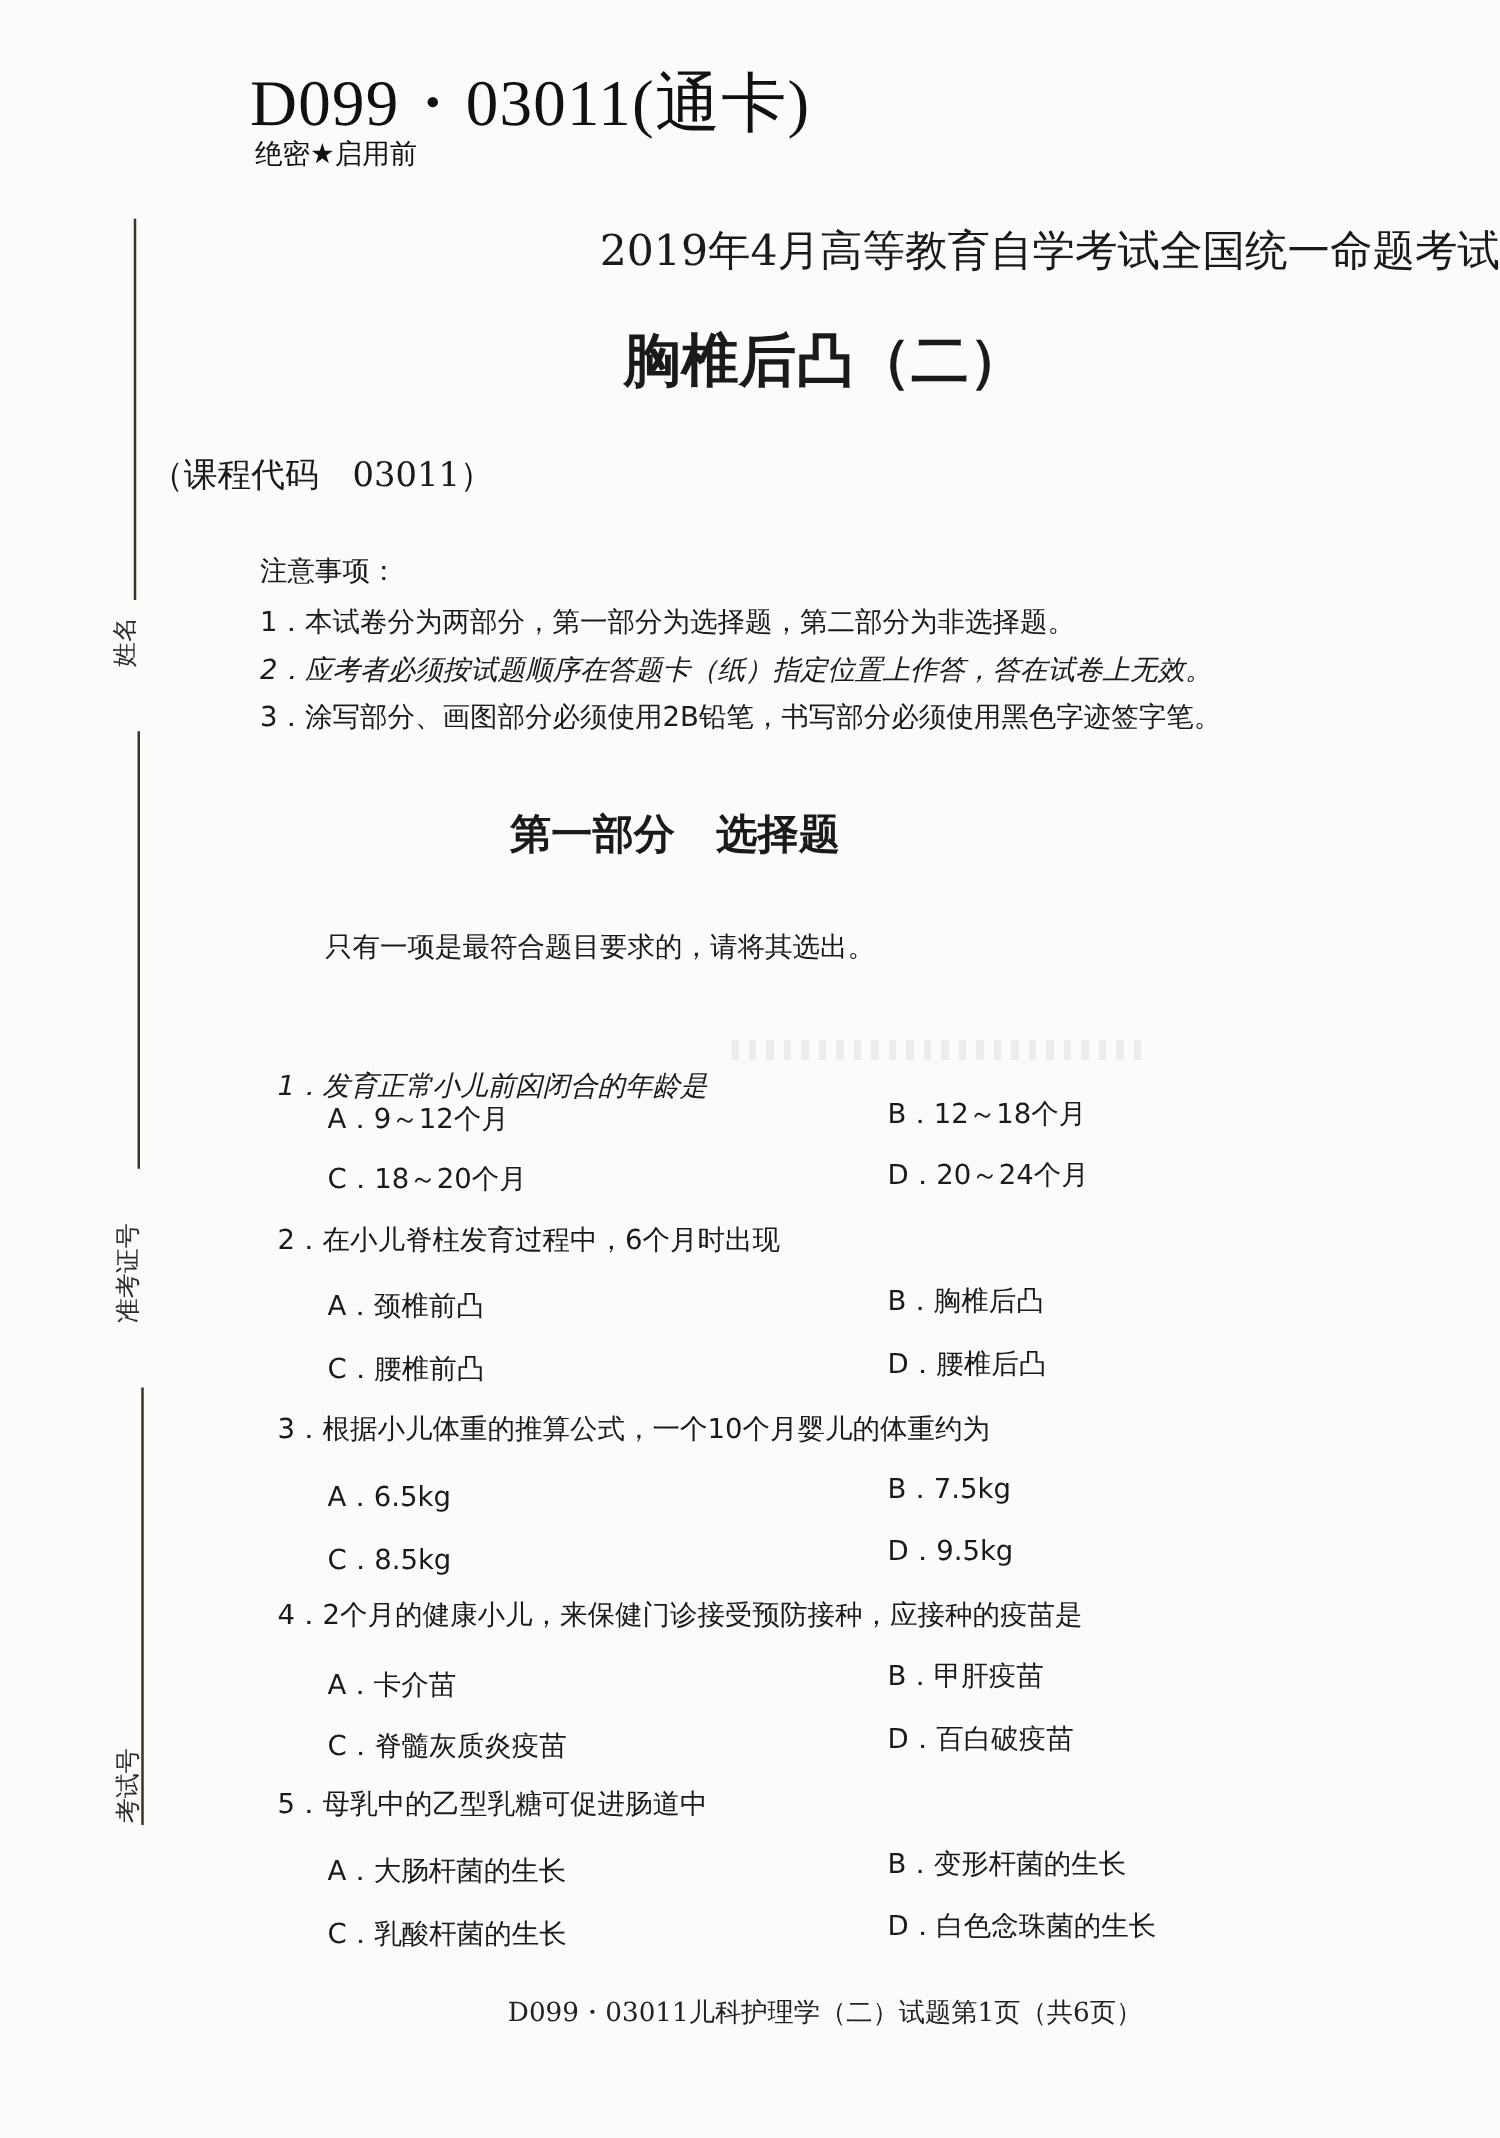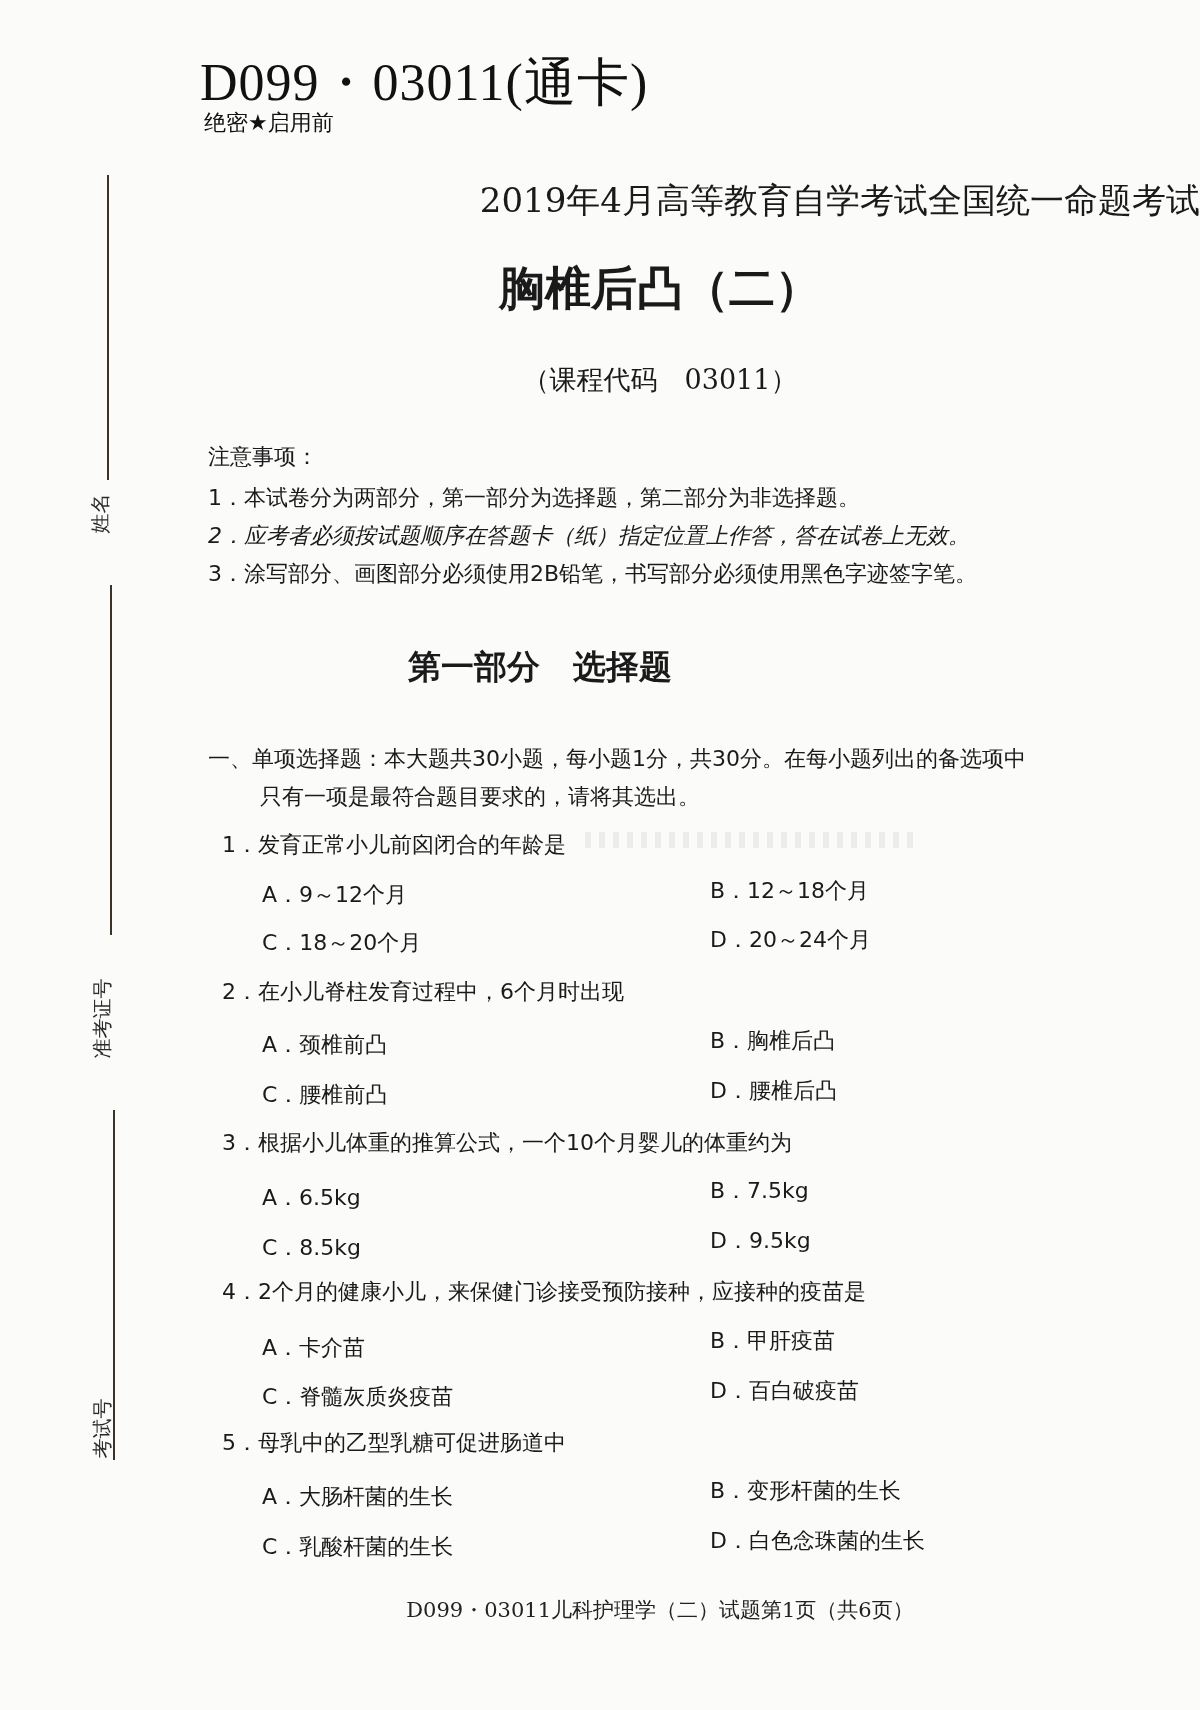--- a/index.html
+++ b/index.html
@@ -10,21 +10,21 @@
     color:#1a1a1a;
   }
   .abs { position:absolute; }
   .code-title {
     left:200px; top:48px; font-size:52px; font-weight:normal;
     font-family:"Liberation Serif","DejaVu Serif",serif; letter-spacing:1px; color:#111;
   }
   .secret { left:204px; top:108px; font-size:22px; font-family:"DejaVu Sans",sans-serif; color:#111; }
   .exam-title { left:0; width:1200px; top:178px; text-align:right; font-size:34px; padding-left:120px; box-sizing:border-box; }
   .subject-title { left:0; width:1200px; top:258px; text-align:center; font-size:46px; font-weight:bold; font-family:"DejaVu Sans",sans-serif; padding-left:120px; box-sizing:border-box; }
-  .course-code { left:0; width:1200px; top:362px; text-align:center; font-size:27px; padding-left:120px; box-sizing:border-box; }
+  .course-code { left:0; width:1200px; top:362px; font-size:27px; padding-left:120px; box-sizing:border-box; }
   .notice-head { left:208px; top:442px; font-size:22px; font-family:"DejaVu Sans",sans-serif; }
   .notice { left:208px; font-size:22px; font-family:"DejaVu Sans",sans-serif; }
   .part-title { left:0; width:960px; top:645px; text-align:center; font-size:33px; font-weight:bold; font-family:"DejaVu Sans",sans-serif; padding-left:120px; box-sizing:border-box; word-spacing:20px; }
   .section-head { left:208px; top:740px; font-size:22px; font-family:"DejaVu Sans",sans-serif; line-height:38px; width:960px; }
   .section-head .l2 { padding-left:52px; display:block; }
   .q { left:222px; font-size:22px; font-family:"DejaVu Sans",sans-serif; }
   .opt { font-size:22px; font-family:"DejaVu Sans",sans-serif; }
   .optA { left:262px; }
   .optB { left:710px; }
   .footer { left:0; width:1200px; top:1596px; text-align:center; font-size:21px; padding-left:120px; box-sizing:border-box; color:#222; }
@@ -52,25 +52,24 @@
 <div class="margin-line" style="left:113px;top:1110px;height:350px;"></div>
 <div class="margin-label" style="left:72px;top:1415px;">考试号</div>
 
 <div class="abs notice-head">注意事项：</div>
 <div class="abs notice" style="top:483px;">1．本试卷分为两部分，第一部分为选择题，第二部分为非选择题。</div>
 <div class="abs notice" style="top:521px;font-style:italic;">2．应考者必须按试题顺序在答题卡（纸）指定位置上作答，答在试卷上无效。</div>
 <div class="abs notice" style="top:559px;">3．涂写部分、画图部分必须使用2B铅笔，书写部分必须使用黑色字迹签字笔。</div>
 
 <div class="abs part-title">第一部分　选择题</div>
 <div class="abs section-head">
-  <span>一、单项选择题：本大题共30小题，每小题1分，共30分。在每小题列出的备选项中</span>
   <span class="l2">只有一项是最符合题目要求的，请将其选出。</span>
 </div>
 
-<div class="abs q" style="top:830px;">1．发育正常小儿前囟闭合的年龄是</div>
+<div class="abs q" style="top:854px;font-style:italic;">1．发育正常小儿前囟闭合的年龄是</div>
 <div class="smudge"></div>
 <div class="abs opt optA" style="top:880px;">A．9～12个月</div>
 <div class="abs opt optB" style="top:876px;">B．12～18个月</div>
 <div class="abs opt optA" style="top:928px;">C．18～20个月</div>
 <div class="abs opt optB" style="top:925px;">D．20～24个月</div>
 
 <div class="abs q" style="top:977px;">2．在小儿脊柱发育过程中，6个月时出现</div>
 <div class="abs opt optA" style="top:1030px;">A．颈椎前凸</div>
 <div class="abs opt optB" style="top:1026px;">B．胸椎后凸</div>
 <div class="abs opt optA" style="top:1080px;">C．腰椎前凸</div>

